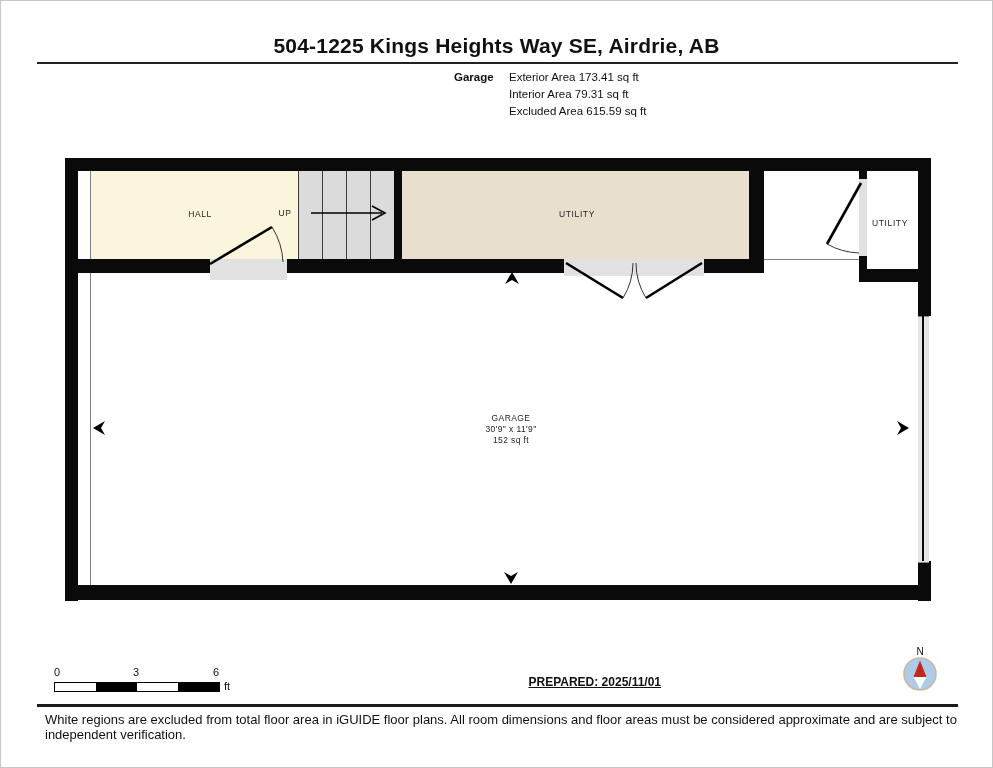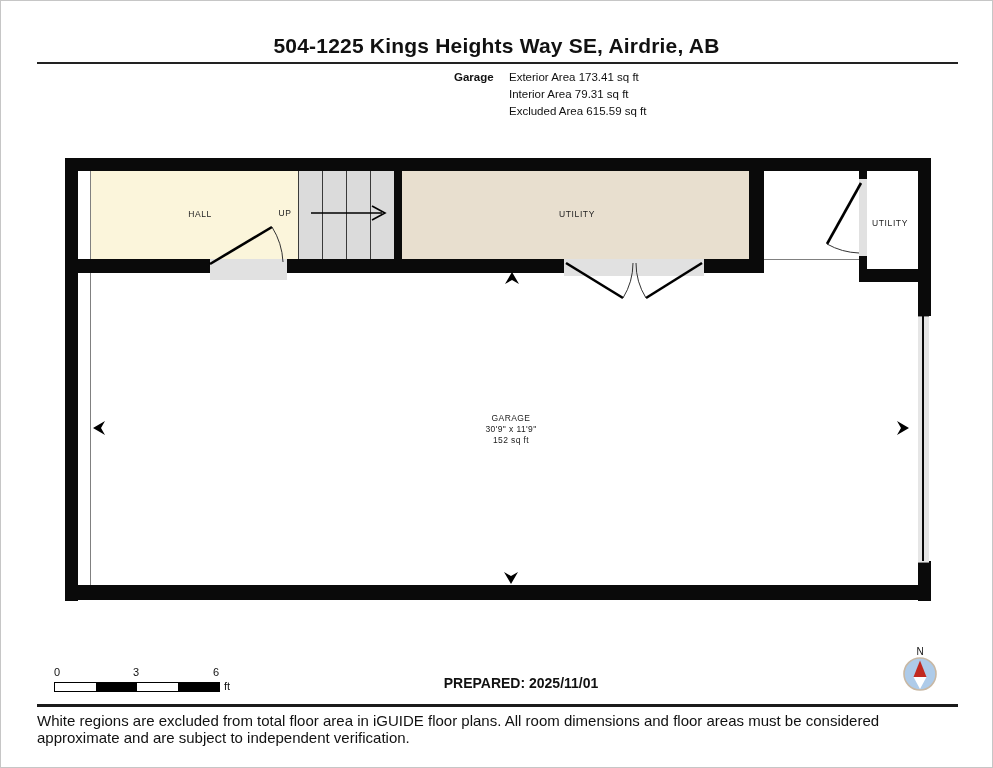--- a/index.html
+++ b/index.html
@@ -26,23 +26,23 @@
   .tread{position:absolute;top:0;width:1px;height:88px;background:#3a3a3a;}
   .utility{top:170px;left:401px;width:347px;height:88px;}
   .thinline{background:#808080;}
   .garage-door{top:315px;left:917px;width:11px;height:245px;background:#e6e6e6;border-top:1px solid #888;border-bottom:1px solid #888;}
   .garage-door-line{top:315px;left:921px;width:2px;height:245px;background:#0a0a0a;}
   .garage-text{top:412px;left:435px;width:150px;text-align:center;font-size:8.5px;line-height:11px;letter-spacing:.4px;color:#222;}
   
   .scale-num{font-size:11px;color:#111;}
   .scale-bar{top:681px;left:53px;width:164px;height:8px;border:1px solid #000;display:flex;}
   .scale-seg{height:100%;}
-  .prepared{top:674px;left:380px;width:280px;text-align:center;font-size:14px;font-weight:bold;}
+  .prepared{top:674px;left:380px;width:280px;text-align:right;font-size:12px;font-weight:bold;text-decoration:underline;}
   .footer-rule{top:703px;left:36px;width:921px;height:3px;background:#1b1b1b;}
-  .disclaimer{top:711px;left:36px;width:920px;font-size:15px;color:#111;}
+  .disclaimer{top:711px;left:44px;width:920px;font-size:13px;color:#111;}
   svg.overlay{position:absolute;top:0;left:0;pointer-events:none;}
 </style>
 </head>
 <body>
 
 <div id="canvas">
 
   <div class="abs title">504-1225 Kings Heights Way SE, Airdrie, AB</div>
   <div class="abs title-rule"></div>
   <div class="abs area-summary">

